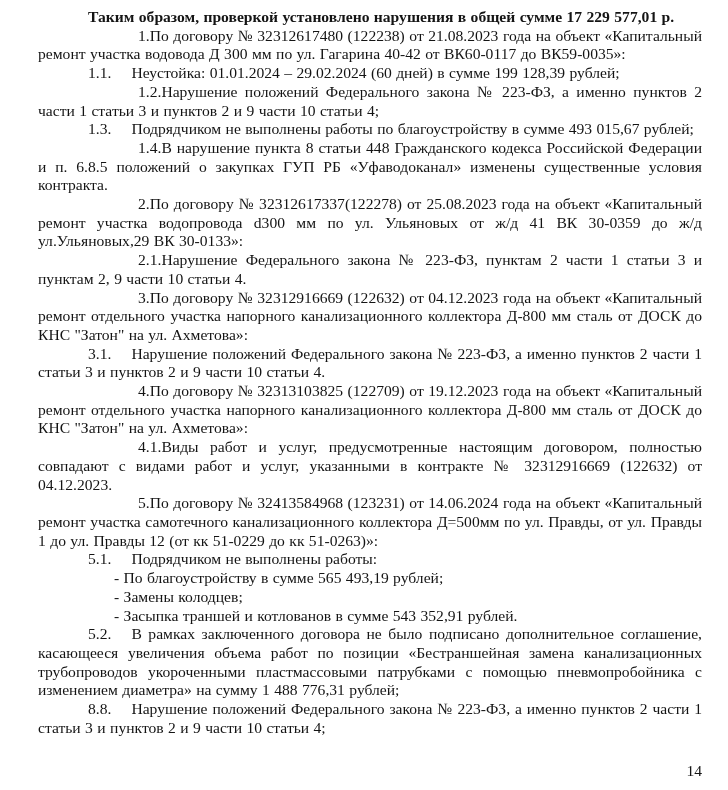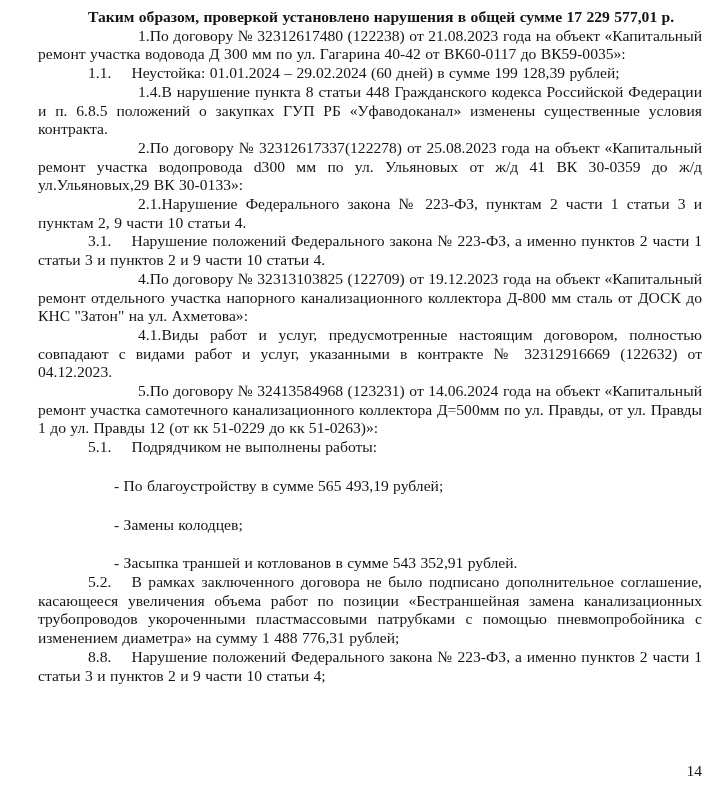--- a/index.html
+++ b/index.html
@@ -37,21 +37,20 @@
     margin-right: 20px;
   }
   .tab .num {
     display: inline-block;
     min-width: 52px;
     margin-right: 0;
   }
   .p.dash {
     text-indent: 76px;
     text-align: left;
-    margin-top: 20px;
   }
   .page-number {
     position: absolute;
     right: 26px;
     bottom: 10px;
     font-size: 15.6px;
     line-height: 18px;
     margin-left: 48px;
   }
 </style>
@@ -59,28 +58,31 @@
 <body>
 
 <div class="page">
 
   <p class="p title"><span class="txt">Таким образом, проверкой установлено нарушения в общей сумме 17 229 577,01 р.</span></p>
 
   <p class="p tab"><span class="num">1.</span><span class="txt">По договору № 32312617480 (122238) от 21.08.2023 года на объект «Капитальный ремонт участка водовода Д 300 мм по ул. Гагарина 40-42 от ВК60-0117 до ВК59-0035»:</span></p>
 
   <p class="p"><span class="num">1.1.</span><span class="txt">Неустойка: 01.01.2024 – 29.02.2024 (60 дней) в сумме 199 128,39 рублей;</span></p>
 
+  <p class="p tab"><span class="num">1.2.</span><span class="txt">Нарушение положений Федерального закона № 223-ФЗ, а именно пунктов 2 части 1 статьи 3 и пунктов 2 и 9 части 10 статьи 4;</span></p>
 
+  <p class="p"><span class="num">1.3.</span><span class="txt">Подрядчиком не выполнены работы по благоустройству в сумме 493 015,67 рублей;</span></p>
 
   <p class="p tab"><span class="num">1.4.</span><span class="txt">В нарушение пункта 8 статьи 448 Гражданского кодекса Российской Федерации и п. 6.8.5 положений о закупках ГУП РБ «Уфаводоканал» изменены существенные условия контракта.</span></p>
 
   <p class="p tab"><span class="num">2.</span><span class="txt">По договору № 32312617337(122278) от 25.08.2023 года на объект «Капитальный ремонт участка водопровода d300 мм по ул. Ульяновых от ж/д 41 ВК 30-0359 до ж/д ул.Ульяновых,29 ВК 30-0133»:</span></p>
 
   <p class="p tab"><span class="num">2.1.</span><span class="txt">Нарушение Федерального закона № 223-ФЗ, пунктам 2 части 1 статьи 3 и пунктам 2, 9 части 10 статьи 4.</span></p>
 
+  <p class="p tab"><span class="num">3.</span><span class="txt">По договору № 32312916669 (122632) от 04.12.2023 года на объект «Капитальный ремонт отдельного участка напорного канализационного коллектора Д-800 мм сталь от ДОСК до КНС "Затон" на ул. Ахметова»:</span></p>
 
   <p class="p"><span class="num">3.1.</span><span class="txt">Нарушение положений Федерального закона № 223-ФЗ, а именно пунктов 2 части 1 статьи 3 и пунктов 2 и 9 части 10 статьи 4.</span></p>
 
   <p class="p tab"><span class="num">4.</span><span class="txt">По договору № 32313103825 (122709) от 19.12.2023 года на объект «Капитальный ремонт отдельного участка напорного канализационного коллектора Д-800 мм сталь от ДОСК до КНС "Затон" на ул. Ахметова»:</span></p>
 
   <p class="p tab"><span class="num">4.1.</span><span class="txt">Виды работ и услуг, предусмотренные настоящим договором, полностью совпадают с видами работ и услуг, указанными в контракте № 32312916669 (122632) от 04.12.2023.</span></p>
 
   <p class="p tab"><span class="num">5.</span><span class="txt">По договору № 32413584968 (123231) от 14.06.2024 года на объект «Капитальный ремонт участка самотечного канализационного коллектора Д=500мм по ул. Правды, от ул. Правды 1 до ул. Правды 12 (от кк 51-0229 до кк 51-0263)»:</span></p>
 
   <p class="p"><span class="num">5.1.</span><span class="txt">Подрядчиком не выполнены работы:</span></p>

